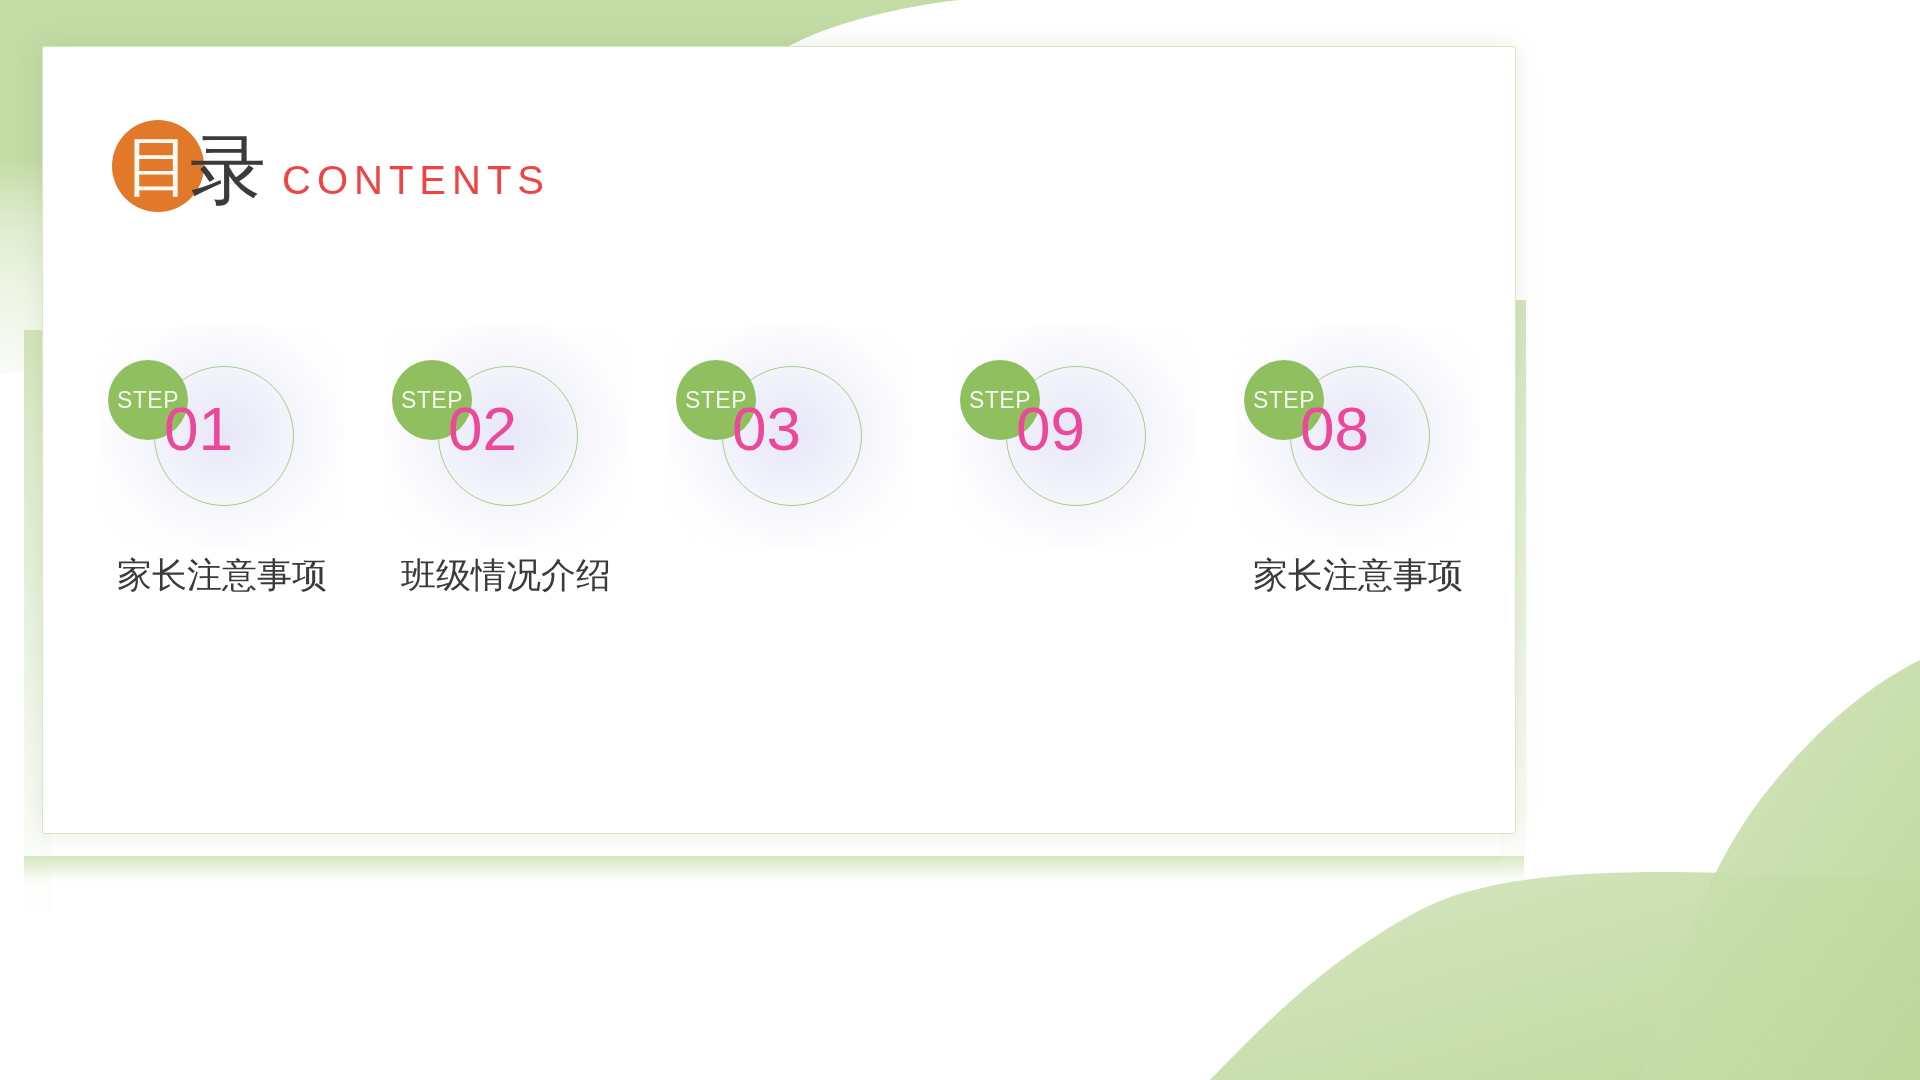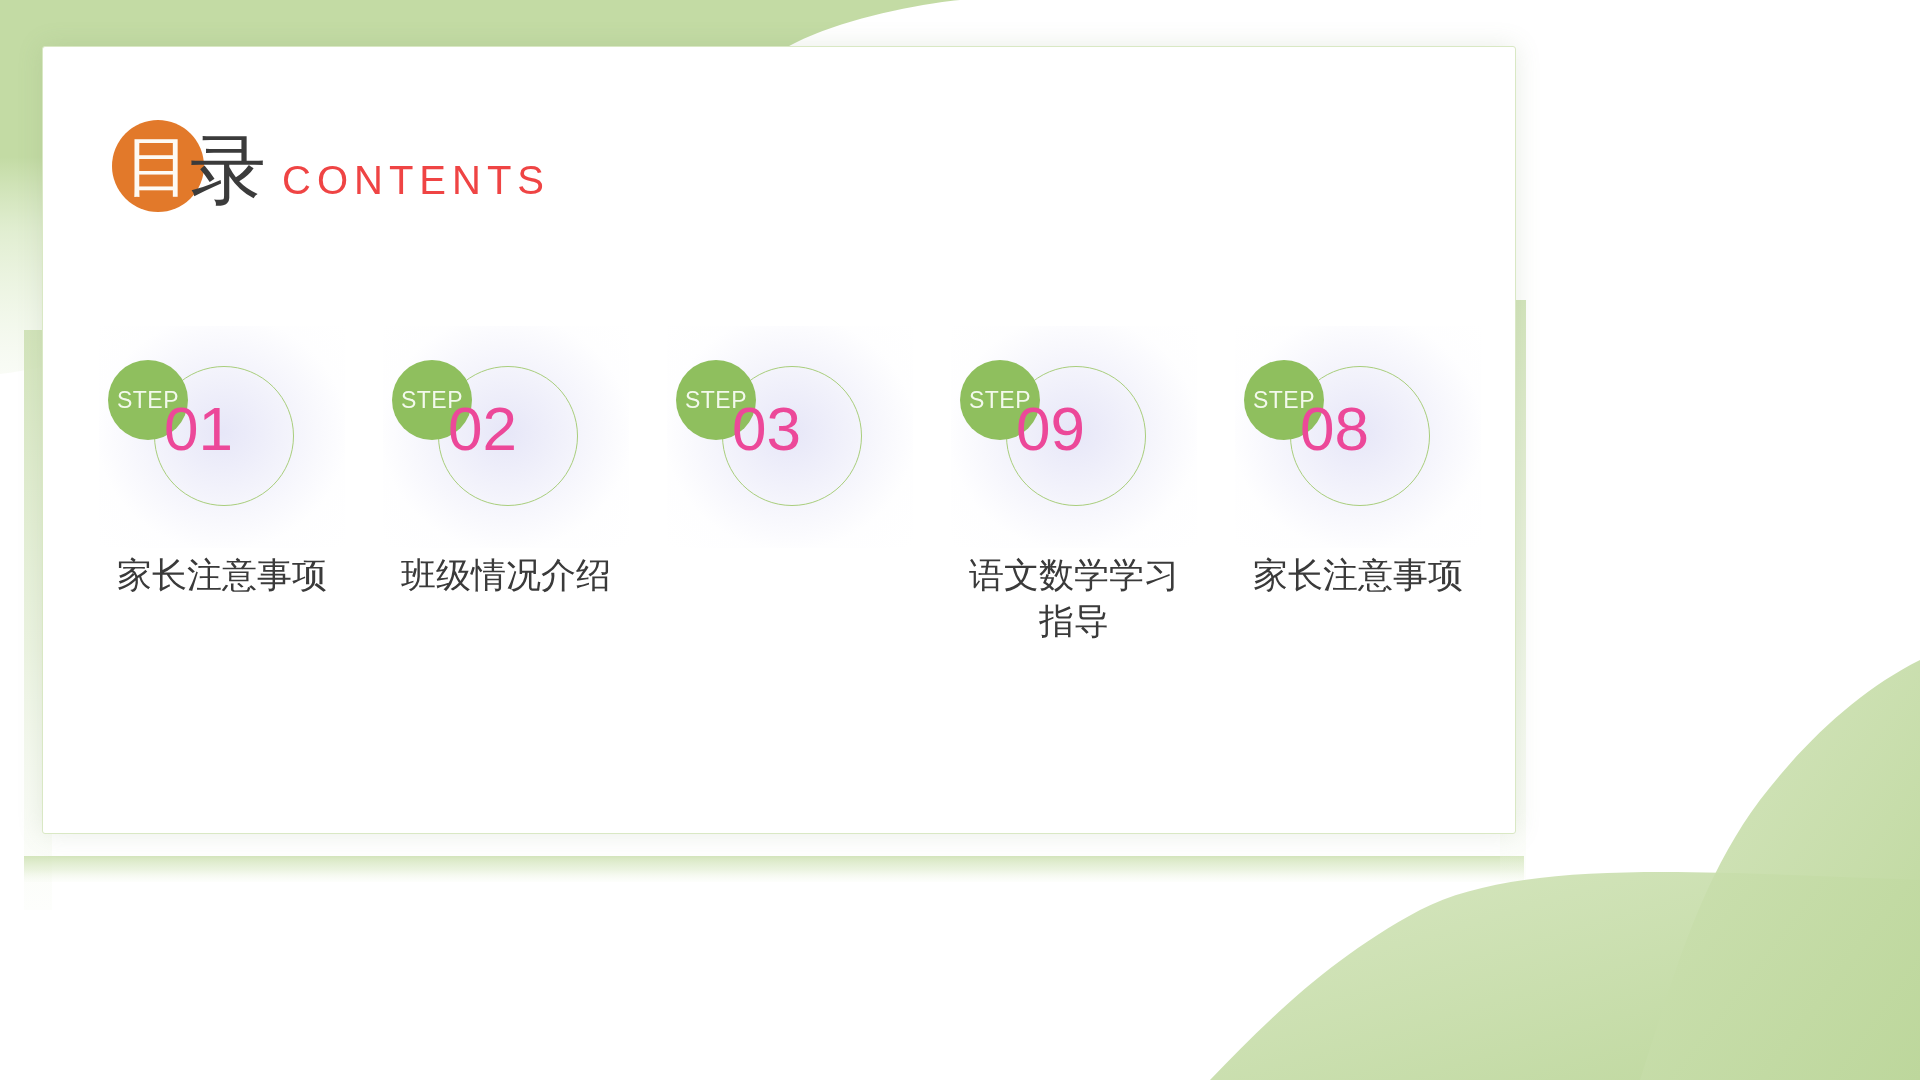--- a/index.html
+++ b/index.html
@@ -203,21 +203,20 @@
 
   <div class="step">
     <div class="step-graphic">
       <div class="glow"></div>
       <div class="ring"></div>
       <div class="badge">
         <span>STEP</span>
       </div>
       <div class="num">09</div>
     </div>
-    <div class="step-label">语文数学学习指导</div>
   </div>
 
   <div class="step">
     <div class="step-graphic">
       <div class="glow"></div>
       <div class="ring"></div>
       <div class="badge">
         <span>STEP</span>
       </div>
       <div class="num">08</div>

